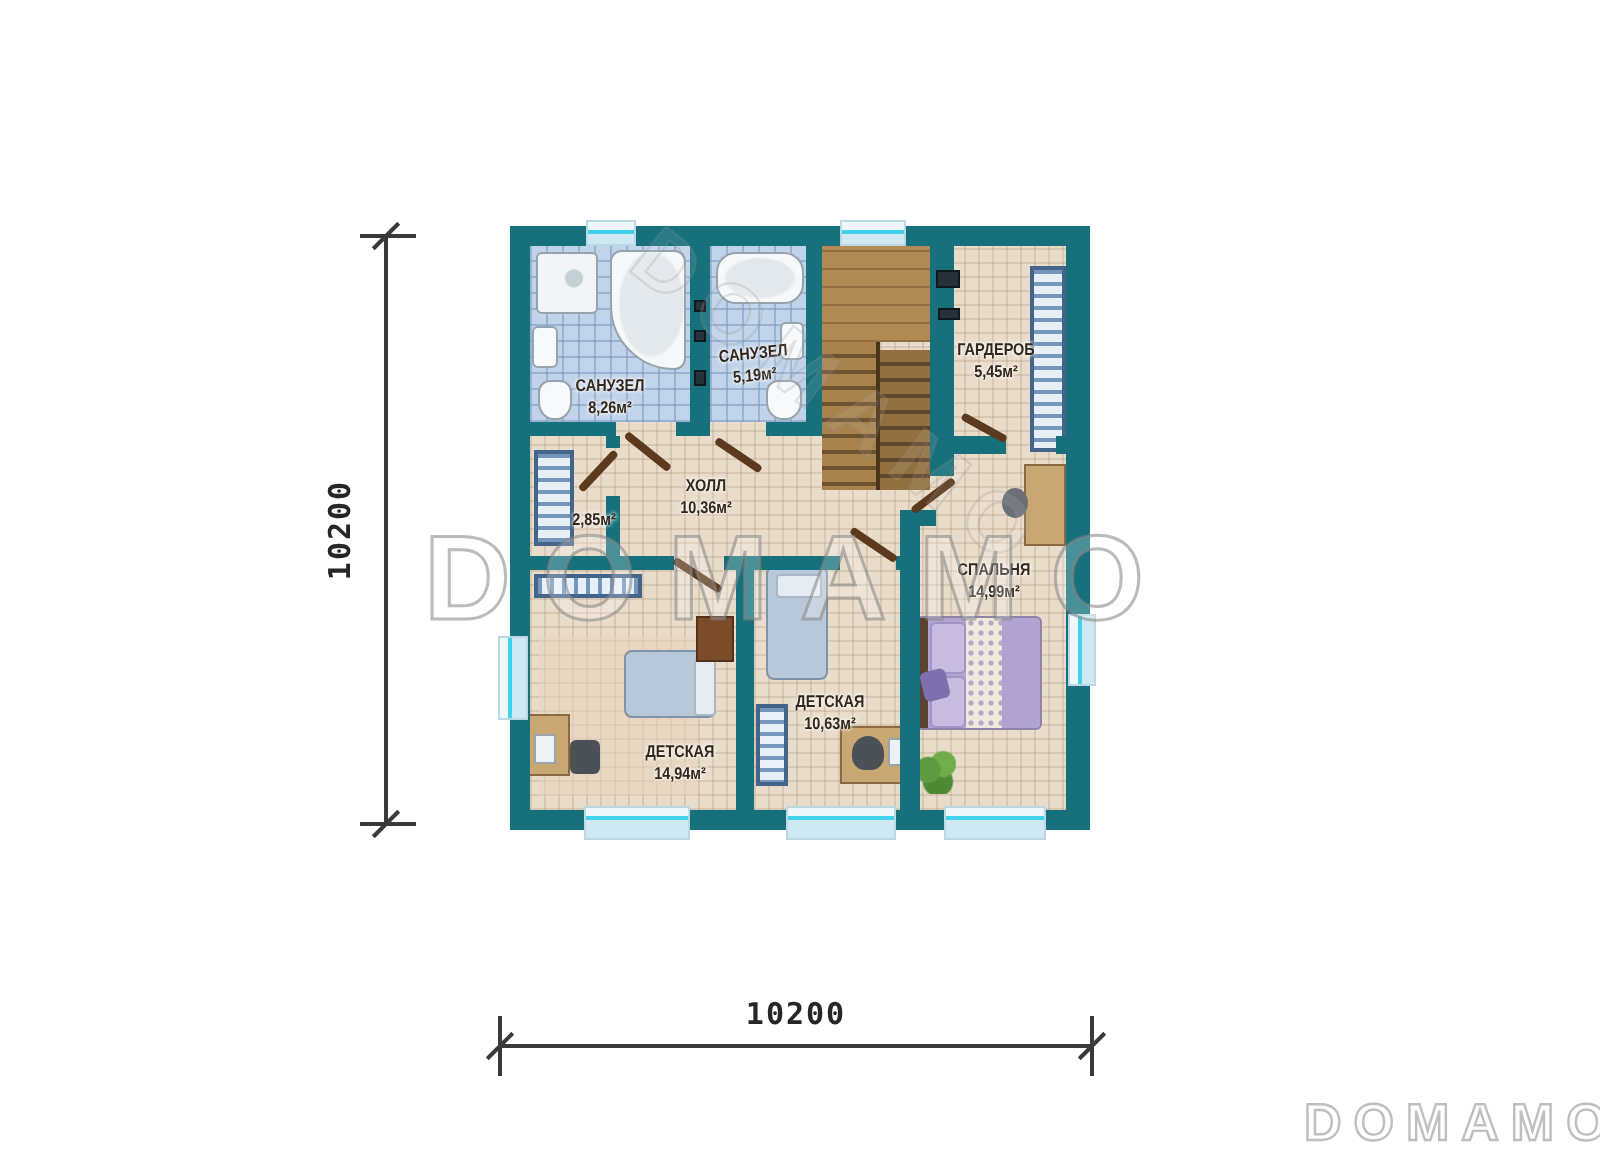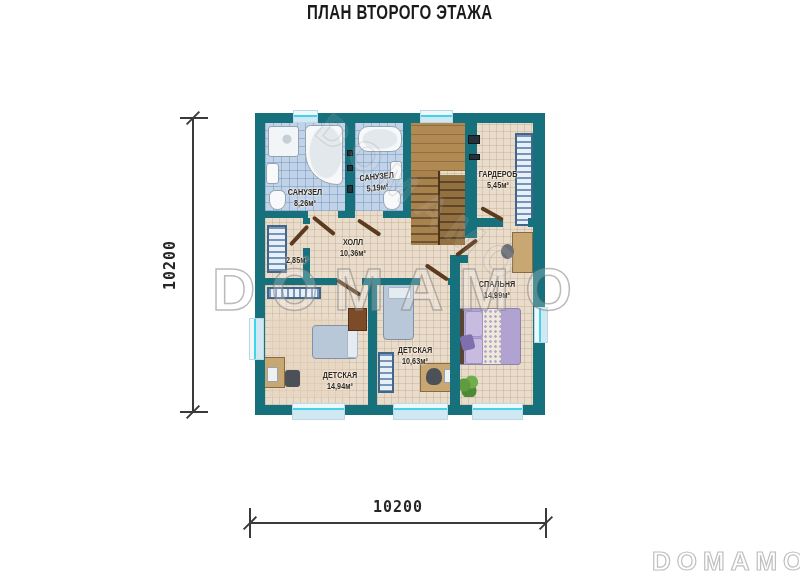--- a/index.html
+++ b/index.html
@@ -50,23 +50,20 @@
   .wm-corner{font-size:26px;letter-spacing:6px;-webkit-text-stroke:1.2px rgba(128,128,128,0.5);
       color:rgba(255,255,255,0.1);}
   .wm-diag{font-size:42px;letter-spacing:9px;transform:translate(-50%,-50%) rotate(38deg);
       -webkit-text-stroke:1.2px rgba(140,140,140,0.22);color:rgba(255,255,255,0.08);z-index:39;}
 </style>
 </head>
 <body>
 
 <div class="canvas">
 
-  <div class="title">
-    <span>ПЛАН ВТОРОГО ЭТАЖА</span>
-  </div>
 
   <div class="plan">
 
     <div class="floor-base" style="left:10px;top:10px;width:268px;height:282px;"></div>
     <div class="tile" style="left:10px;top:10px;width:80px;height:88px;"></div>
     <div class="tile" style="left:100px;top:10px;width:48px;height:88px;"></div>
     <div class="furn" style="left:14px;top:205px;width:80px;height:80px;background:#e5d4be;opacity:.55;z-index:8;"></div>
 
     <div class="wood" style="left:156px;top:10px;width:54px;height:48px;"></div>
     <div class="steps-l" style="left:156px;top:58px;width:28px;height:74px;"></div>

